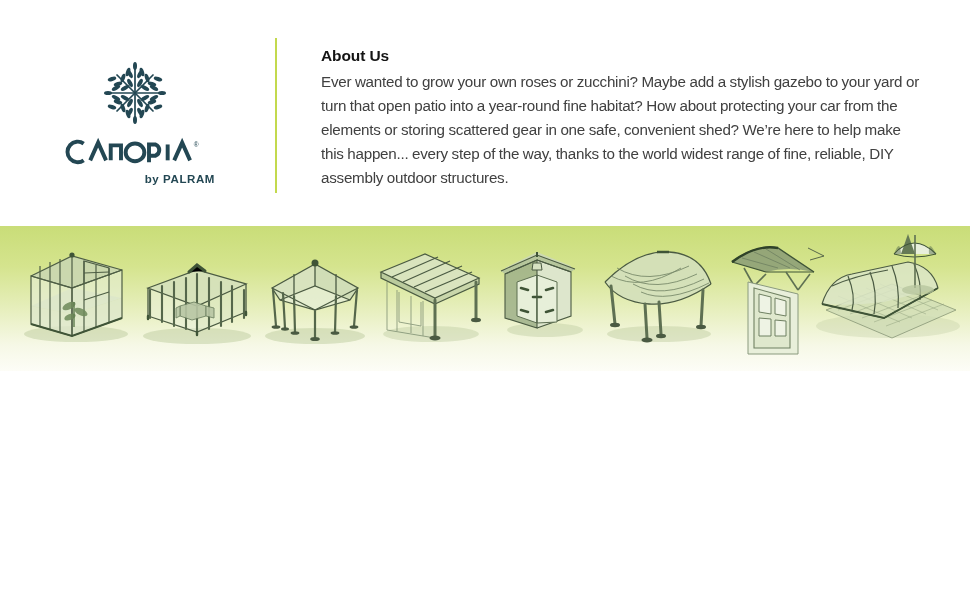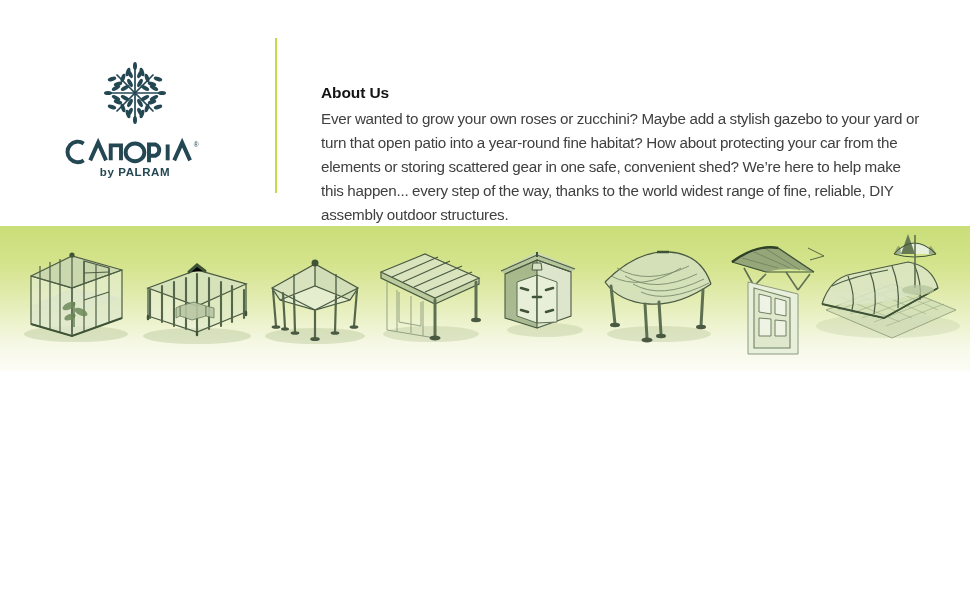--- a/index.html
+++ b/index.html
@@ -48,45 +48,45 @@
     display: flex;
     align-items: flex-start;
     justify-content: center;
   }
   .logo-wordmark {
     display: block;
     width: 140px;
     height: 30px;
   }
   .logo-sub {
-    margin-top: 0;
+    margin-top: 7px;
     font-size: 11.5px;
     font-weight: bold;
     letter-spacing: 0.6px;
     color: #234753;
     font-family: "Liberation Sans", sans-serif;
+    text-align: right;
   }
 
   
   .divider {
     position: absolute;
     left: 275px;
     top: 38px;
     width: 1.5px;
     height: 155px;
     background: #c3d94e;
   }
 
   
   .text-block {
     position: absolute;
     left: 321px;
     top: 47px;
     width: 605px;
-    margin-top: 37px;
   }
   .about-title {
     font-family: "Liberation Sans", sans-serif;
     font-size: 15.5px;
     font-weight: bold;
     color: #141414;
     margin: 0 0 5px 0;
     letter-spacing: -0.1px;
   }
   .about-body {

